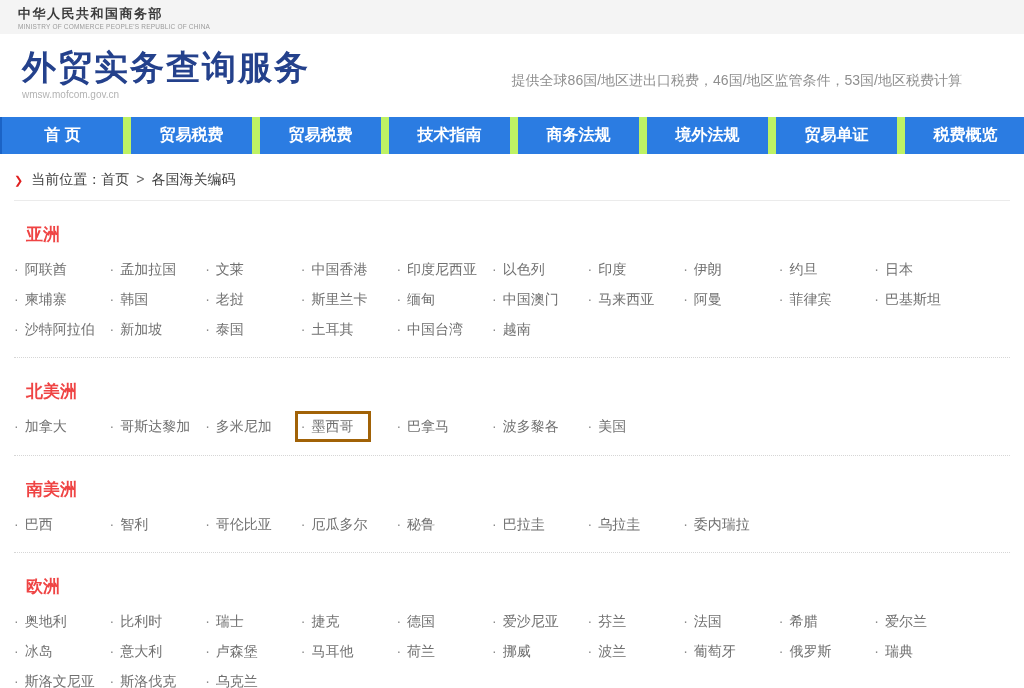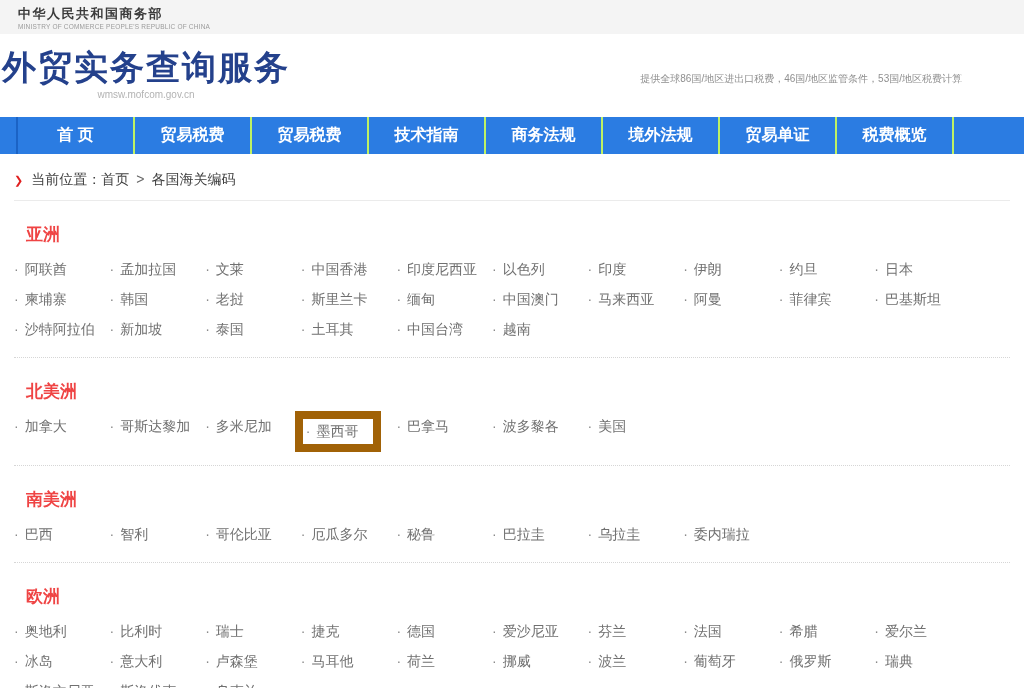--- a/index.html
+++ b/index.html
@@ -6,50 +6,50 @@
   html,body { width:1024px; height:688px; overflow:hidden; background:#fff;
     font-family:"Liberation Sans","DejaVu Sans",sans-serif; }
 
   
   .topbar { height:34px; background:#f4f4f4; padding:6px 0 0 18px; }
   .topbar-cn { font-size:13px; font-weight:bold; color:#3b3b3b; letter-spacing:1.5px; line-height:16px; }
   .topbar-en { font-size:6.5px; color:#9b9b9b; line-height:9px; letter-spacing:.2px; }
 
   
   .header { height:83px; position:relative; background:#fff; }
-  .brand { position:absolute; left:2px; top:12px; text-align:center; }
+  .brand { position:absolute; left:22px; top:12px; }
   .site-title { font-size:34px; font-weight:bold; color:#24418c; letter-spacing:2px; line-height:42px; }
   .site-domain { font-size:10px; color:#b3b3b3; margin-top:1px; }
-  .tagline { position:absolute; right:62px; top:38px; font-size:10px; color:#8f8f8f; }
+  .tagline { position:absolute; right:62px; top:38px; font-size:14px; color:#8f8f8f; }
 
   
   .nav { height:37px; background:#2b7ce2; display:flex; }
   .nav-spacer-left { width:18px; border-right:2px solid #1b63c5; }
   .nav-spacer-right { flex:1; }
-  .nav-item { display:block; width:117px; line-height:36px; text-align:center; color:#fff;
-    font-weight:bold; font-size:16px; border-right:2px solid #bef264; text-decoration:none; cursor:pointer; }
+  .nav-item { display:block; width:129px; line-height:36px; text-align:center; color:#fff;
+    font-weight:bold; font-size:16px; border-right:8px solid #bef264; text-decoration:none; cursor:pointer; }
 
   
   .breadcrumb { margin:17px 14px 0; font-size:14px; color:#3f3f3f; }
   .crumb-arrow { color:#e02020; font-size:11px; font-weight:bold; margin-right:8px; }
   .crumb-home { color:#3f3f3f; text-decoration:none; cursor:pointer; }
   .crumb-sep { margin:0 7px; color:#666; }
   .rule { border:none; border-top:1px solid #ebebeb; margin:11px 14px 0; }
 
   
   #sections { padding:0 14px; }
   .region { padding:4px 0 13px; }
   .region:not(:last-child) { border-bottom:1px dotted #d6d6d6; }
   .region-title { font-size:17px; color:#ef4444; margin:18px 0 8px 12px; font-weight:bold;font-family:Liberation Mono, monospace; }
   .grid { display:grid; grid-template-columns:repeat(10,95.6px); }
   .cell { line-height:30px; font-size:14px; white-space:nowrap; }
   .wrap { display:inline-block; color:#707070; }
   .bullet { margin-right:6px; color:#8a8a8a; }
   .country { color:#707070; text-decoration:none; cursor:pointer; }
-  .wrap.hl { border:8px solid #a16207; padding:0 15px 0 3px; margin-left:-6px; line-height:25px; }
+  .wrap.hl { border:3px solid #a16207; padding:0 15px 0 3px; margin-left:-6px; line-height:25px; }
 </style>
 </head>
 <body>
 
 <div class="topbar">
   <div class="topbar-cn">中华人民共和国商务部</div>
   <div class="topbar-en">MINISTRY OF COMMERCE PEOPLE'S REPUBLIC OF CHINA</div>
 </div>
 
 <div class="header">

